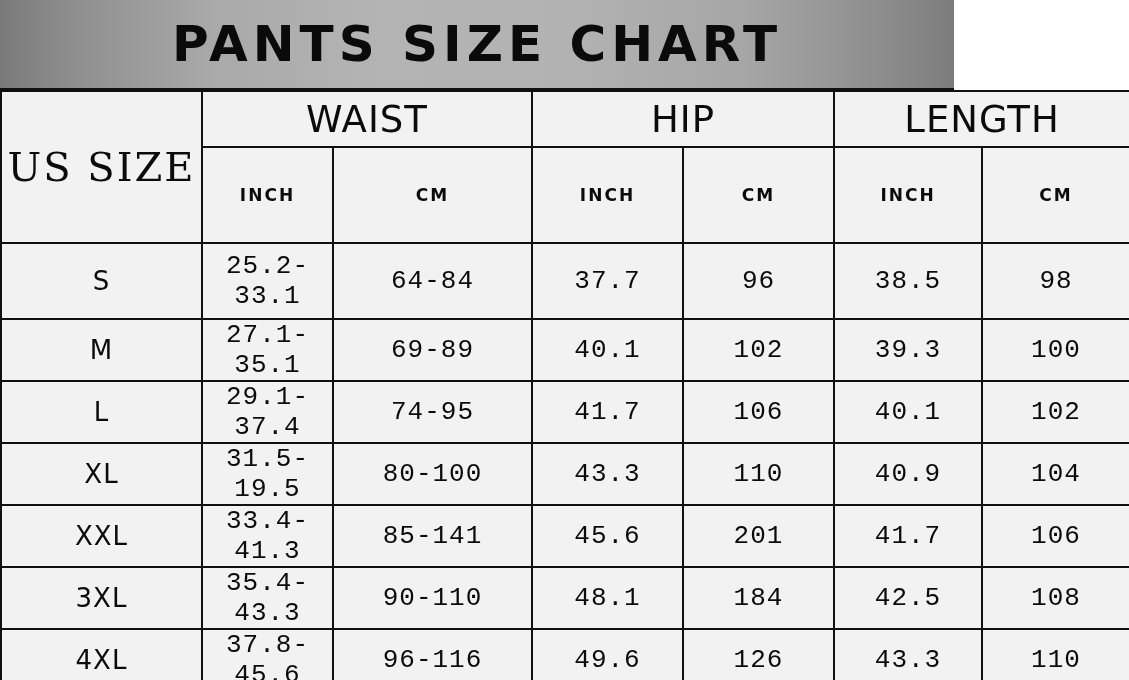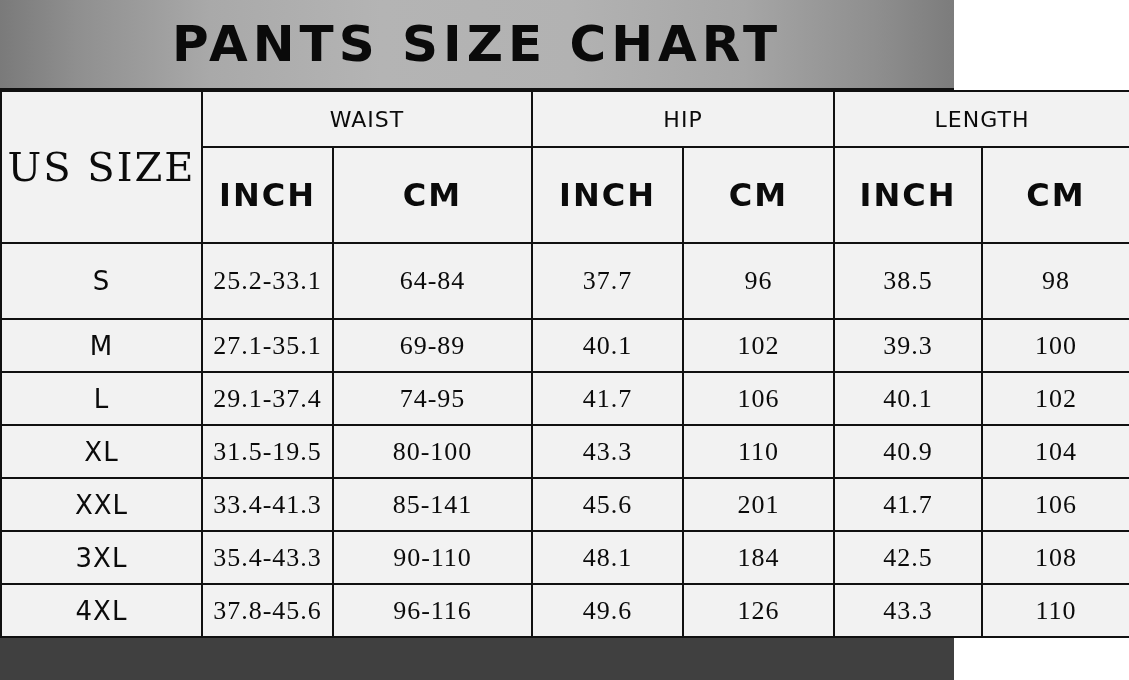--- a/index.html
+++ b/index.html
@@ -10,21 +10,21 @@
   body {
     width: 1129px;
     height: 680px;
     font-family: "DejaVu Sans", sans-serif;
     overflow: hidden;
   }
   .chart-wrap {
     width: 954px;
     height: 680px;
     position: relative;
-    background: #404040;
+    background: #be185d;
     box-sizing: border-box;
   }
   
   .title-bar {
     height: 88px;
     background: linear-gradient(to right, #7a7a7a 0%, #8f8f8f 8%, #a9a9a9 22%, #b4b4b4 40%, #b2b2b2 60%, #a6a6a6 78%, #8e8e8e 92%, #7c7c7c 100%);
     display: flex;
     align-items: center;
     justify-content: center;
     border-bottom: 2px solid #111;
@@ -67,48 +67,48 @@
     height: 54px;
   }
   .us-size-label {
     font-family: "DejaVu Serif", serif;
     font-size: 40px;
     letter-spacing: 2px;
     color: #0b0b0b;
   }
   .group-label {
     font-family: "DejaVu Sans", sans-serif;
-    font-size: 22px;
+    font-size: 37px;
     letter-spacing: 1px;
   }
 
   
   tr.head2 td {
     height: 94px;
   }
   .unit-label {
     font-family: "DejaVu Sans", sans-serif;
     font-weight: bold;
-    font-size: 32px;
+    font-size: 17px;
     letter-spacing: 2px;
     margin-top: 36px;
   }
 
   
   tr.data td {
     height: 51px;
     font-size: 26px;
     letter-spacing: 1px;
   }
   tr.data.first td { height: 74px; }
   td.size-col {
     font-size: 29px;
   }
   td.val {
-    font-family: Liberation Serif, serif;
+    font-family: Liberation Mono, monospace;
     margin-top: 20px;
   }
   
   td.us-span {
     border-bottom: 2px solid #111;
   }
 </style>
 </head>
 <body>
 

